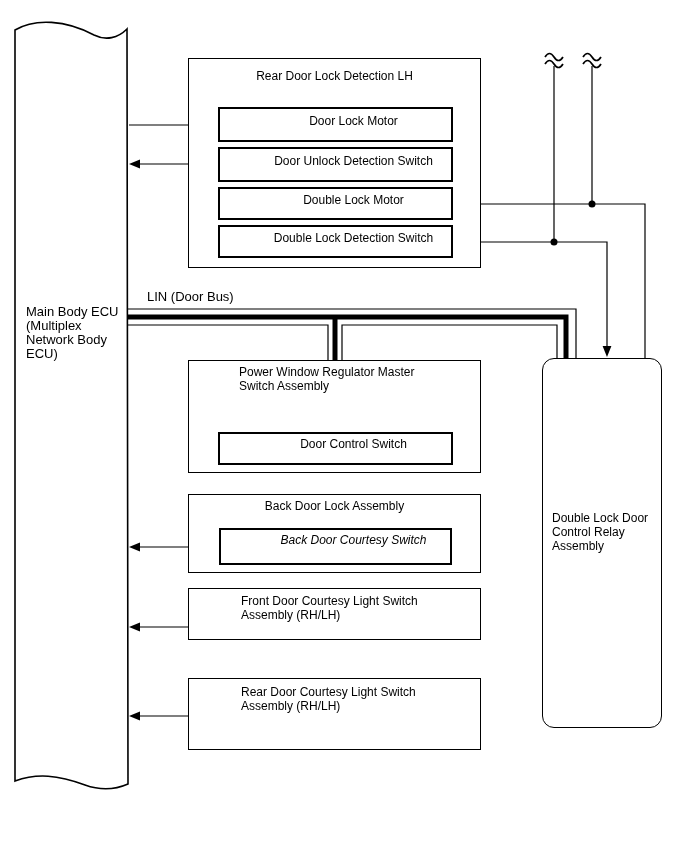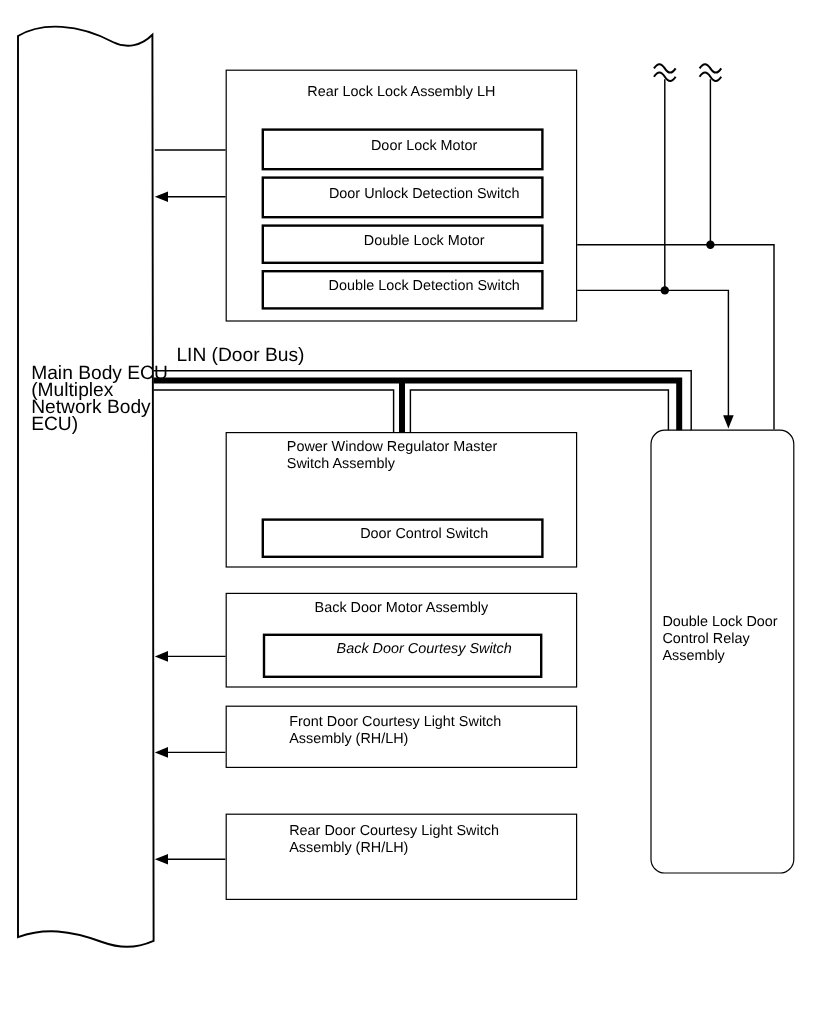--- a/index.html
+++ b/index.html
@@ -8,21 +8,21 @@
     font-family:"Liberation Sans", sans-serif;color:#000;overflow:hidden;
   }
   #wires{position:absolute;left:0;top:0;width:688px;height:852px;}
   .box{
     position:absolute;box-sizing:border-box;border:1.5px solid #000;background:#fff;
     font-size:12px;line-height:14px;
   }
   .inner{border-width:2px;padding-left:36px;}
   .title-center{display:block;text-align:center;}
   .pre{white-space:pre-line;}
-  .lbl{position:absolute;font-size:16px;line-height:14px;white-space:pre-line;}
+  .lbl{position:absolute;font-size:13px;line-height:14px;white-space:pre-line;}
 </style>
 </head>
 <body>
 
 <div id="stage">
 
   <svg id="wires" viewBox="0 0 688 852" xmlns="http://www.w3.org/2000/svg">
 
     <path d="M15,30 C35,18 66,20 94,35 C106,41 118,38 127,29
              L128,784 C112,791 99,790 85,785 C58,775 37,773 15,781 Z" fill="#fff" stroke="#000" stroke-width="1.6"></path>
@@ -65,21 +65,21 @@
   </svg>
 
   <div class="lbl" style="left:26px;top:305px;">Main Body ECU
 (Multiplex
 Network Body
 ECU)</div>
 
   <div class="lbl" style="left:147px;top:290px;">LIN (Door Bus)</div>
 
   <div class="box" style="left:188px;top:58px;width:293px;height:210px;">
-    <span class="title-center" style="padding-top:10px;">Rear Lock Lock Assembly LH</span>
+    <span class="title-center" style="padding-top:10px;">Rear Door Lock Detection LH</span>
   </div>
   <div class="box inner" style="left:218px;top:107px;width:235px;height:35px;">
     <span class="title-center" style="padding-top:5px;">Door Lock Motor</span>
   </div>
   <div class="box inner" style="left:218px;top:147px;width:235px;height:35px;">
     <span class="title-center" style="padding-top:5px;">Door Unlock Detection Switch</span>
   </div>
   <div class="box inner" style="left:218px;top:187px;width:235px;height:33px;">
     <span class="title-center" style="padding-top:4px;">Double Lock Motor</span>
   </div>
@@ -89,21 +89,21 @@
   </div>
 
   <div class="box inner" style="left:218px;top:225px;width:235px;height:33px;">
     <span class="title-center" style="padding-top:4px;">Double Lock Detection Switch</span>
   </div>
   <div class="box inner" style="left:218px;top:432px;width:235px;height:33px;">
     <span class="title-center" style="padding-top:3px;">Door Control Switch</span>
   </div>
 
   <div class="box" style="left:188px;top:494px;width:293px;height:79px;">
-    <span class="title-center" style="padding-top:4px;">Back Door Motor Assembly</span>
+    <span class="title-center" style="padding-top:4px;">Back Door Lock Assembly</span>
   </div>
   <div class="box inner" style="left:219px;top:528px;width:233px;height:37px;">
     <span class="title-center" style="padding-top:3px;font-style:italic;">Back Door Courtesy Switch</span>
   </div>
 
   <div class="box" style="left:188px;top:588px;width:293px;height:52px;">
     <span class="pre" style="display:block;padding:5px 0 0 52px;">Front Door Courtesy Light Switch
 Assembly (RH/LH)</span>
   </div>
 

